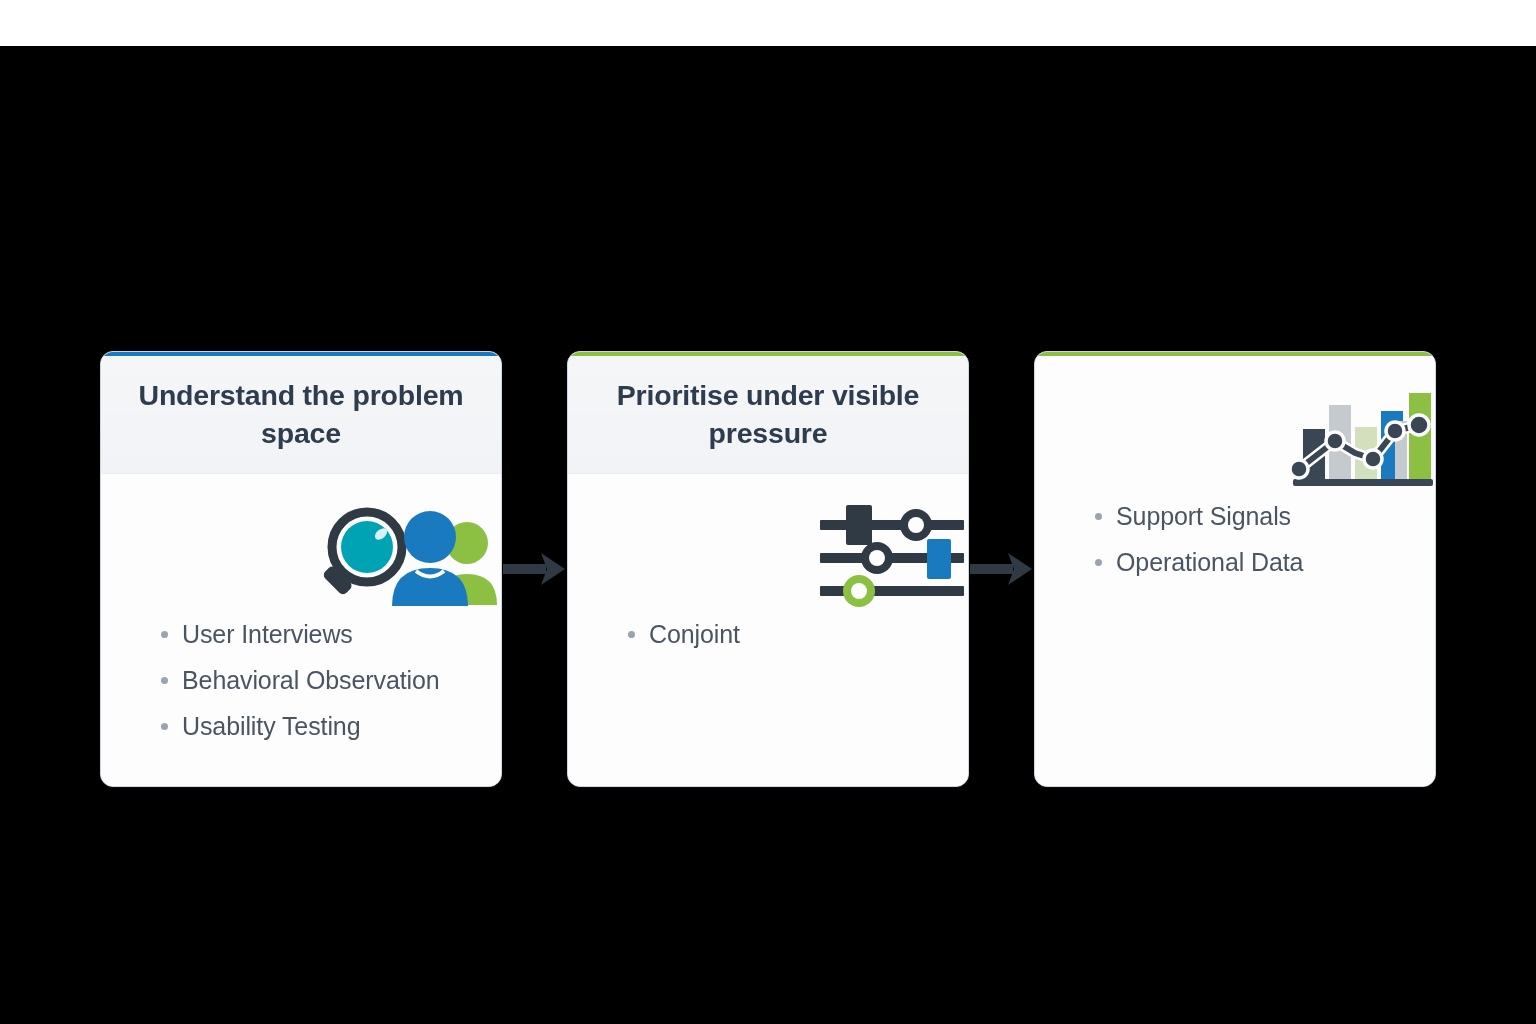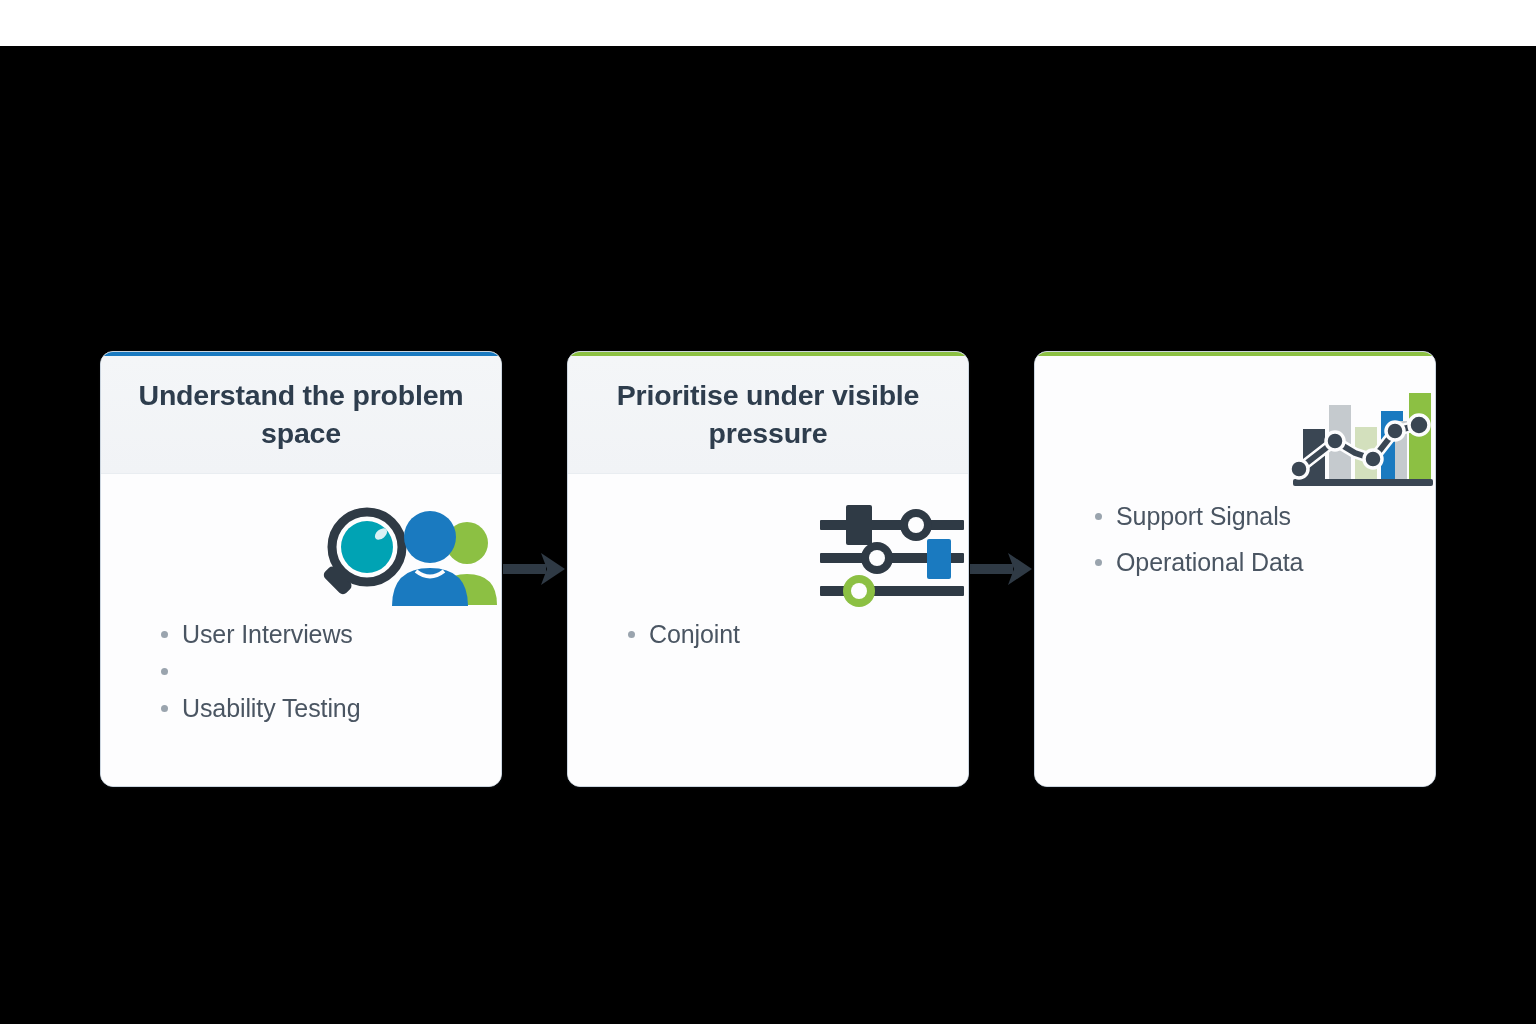--- a/index.html
+++ b/index.html
@@ -155,20 +155,21 @@
             <path d="M95 68 q14 11 28 0" fill="none" stroke="#fdfdfe" stroke-width="4"></path>
           </svg>
         </div>
         <ul class="card-list">
           <li>
             <span class="bullet-dot"></span>
             <span>User Interviews</span>
           </li>
           <li>
             <span class="bullet-dot"></span>
+            <span>Behavioral Observation</span>
           </li>
           <li>
             <span class="bullet-dot"></span>
             <span>Usability Testing</span>
           </li>
         </ul>
       </div>
     </div>
 
     <div class="arrow">

